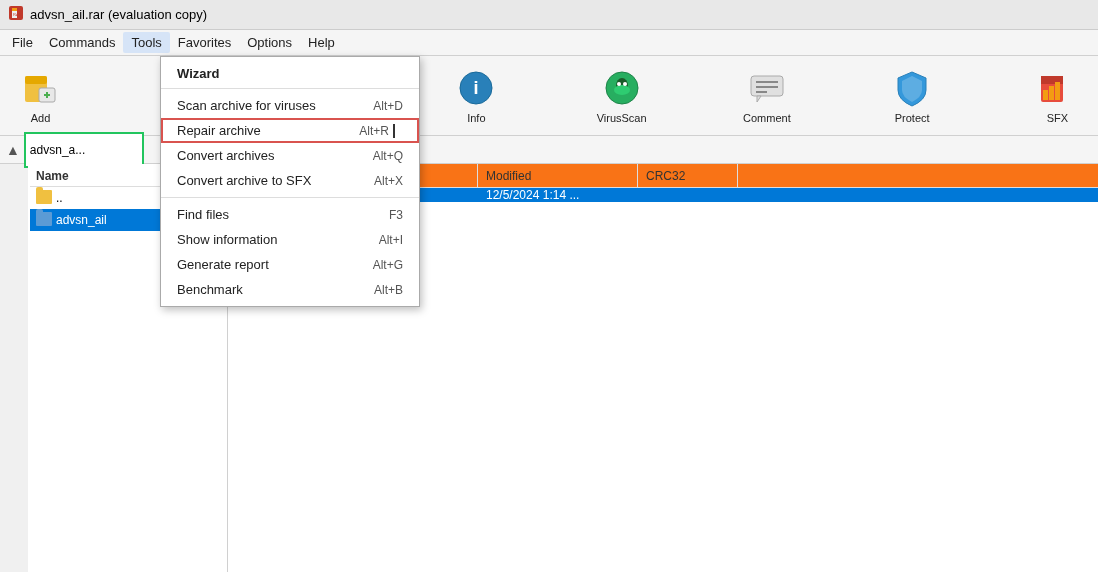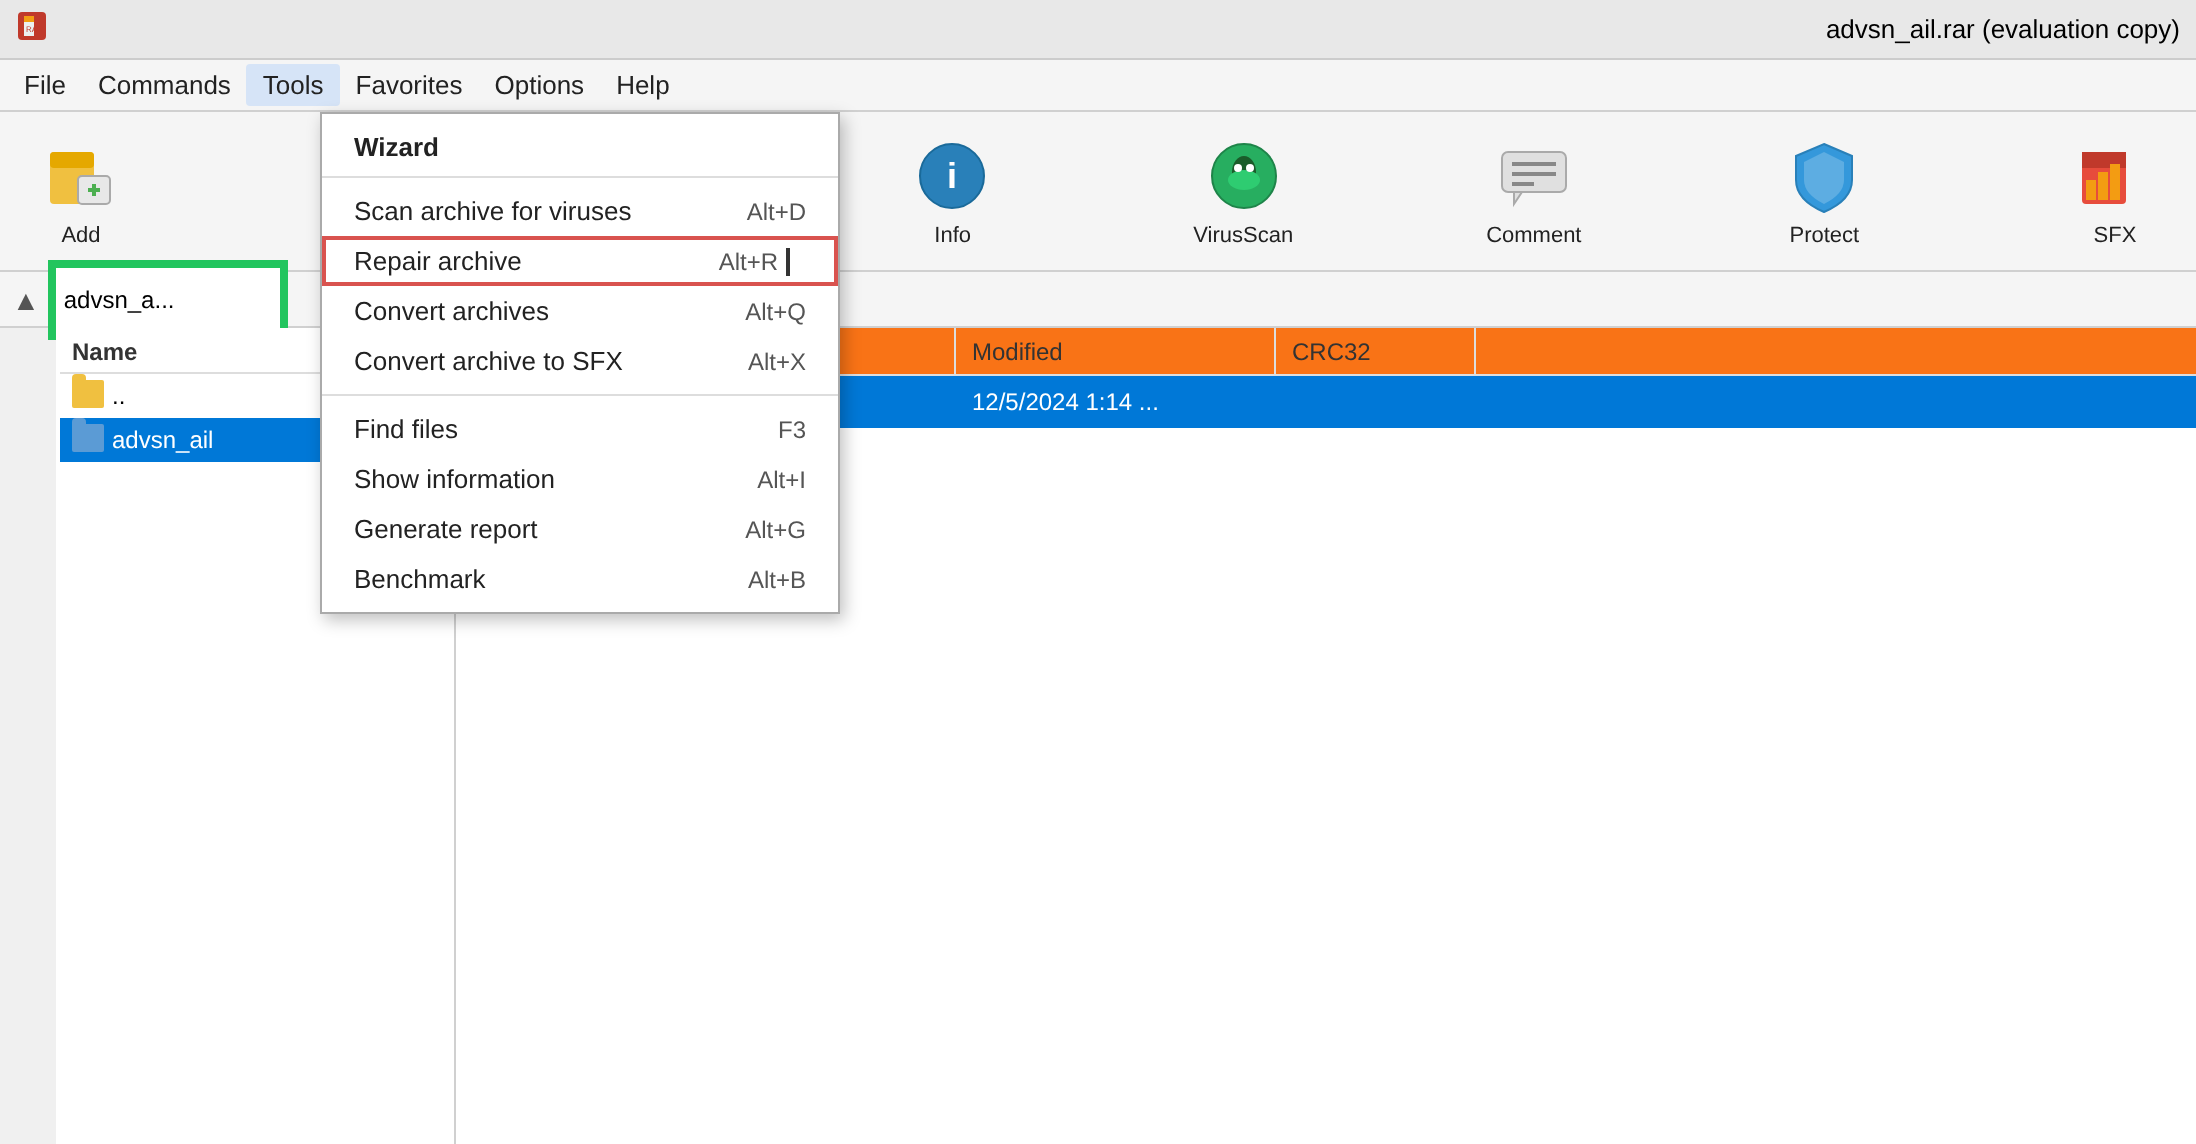--- a/index.html
+++ b/index.html
@@ -14,21 +14,20 @@
     }
 
     
     #title-bar {
       background: #e8e8e8;
       height: 30px;
       display: flex;
       align-items: center;
       padding: 0 8px;
       border-bottom: 1px solid #ccc;
-      justify-content: space-between;
     }
 
     
     #menu-bar {
       background: #f5f5f5;
       height: 26px;
       display: flex;
       align-items: center;
       padding: 0 4px;
       border-bottom: 1px solid #d0d0d0;
@@ -84,21 +83,21 @@
       border-bottom: 1px solid #d0d0d0;
       gap: 4px;
     }
     .addr-arrow {
       font-size: 14px;
       color: #555;
       cursor: pointer;
     }
     .addr-box {
       background: white;
-      border: 4px solid #22c55e;
+      border: 2px solid #22c55e;
       height: 20px;
       padding: 16px 4px;
       font-size: 12px;
       width: 120px;
     }
 
     
     #main {
       display: flex;
       height: calc(572px - 30px - 26px - 80px - 28px);
@@ -159,21 +158,21 @@
       align-items: center;
       color: #333;
     }
     .col-name { width: 250px; }
     .col-modified { width: 160px; }
     .col-crc { width: 100px; }
 
     .content-row {
       display: flex;
       align-items: center;
-      height: 26px;
+      height: 14px;
     }
     .content-row.selected {
       background: #0078d7;
       color: white;
     }
     .content-cell {
       padding: 0 8px;
       font-size: 12px;
       display: flex;
       align-items: center;

